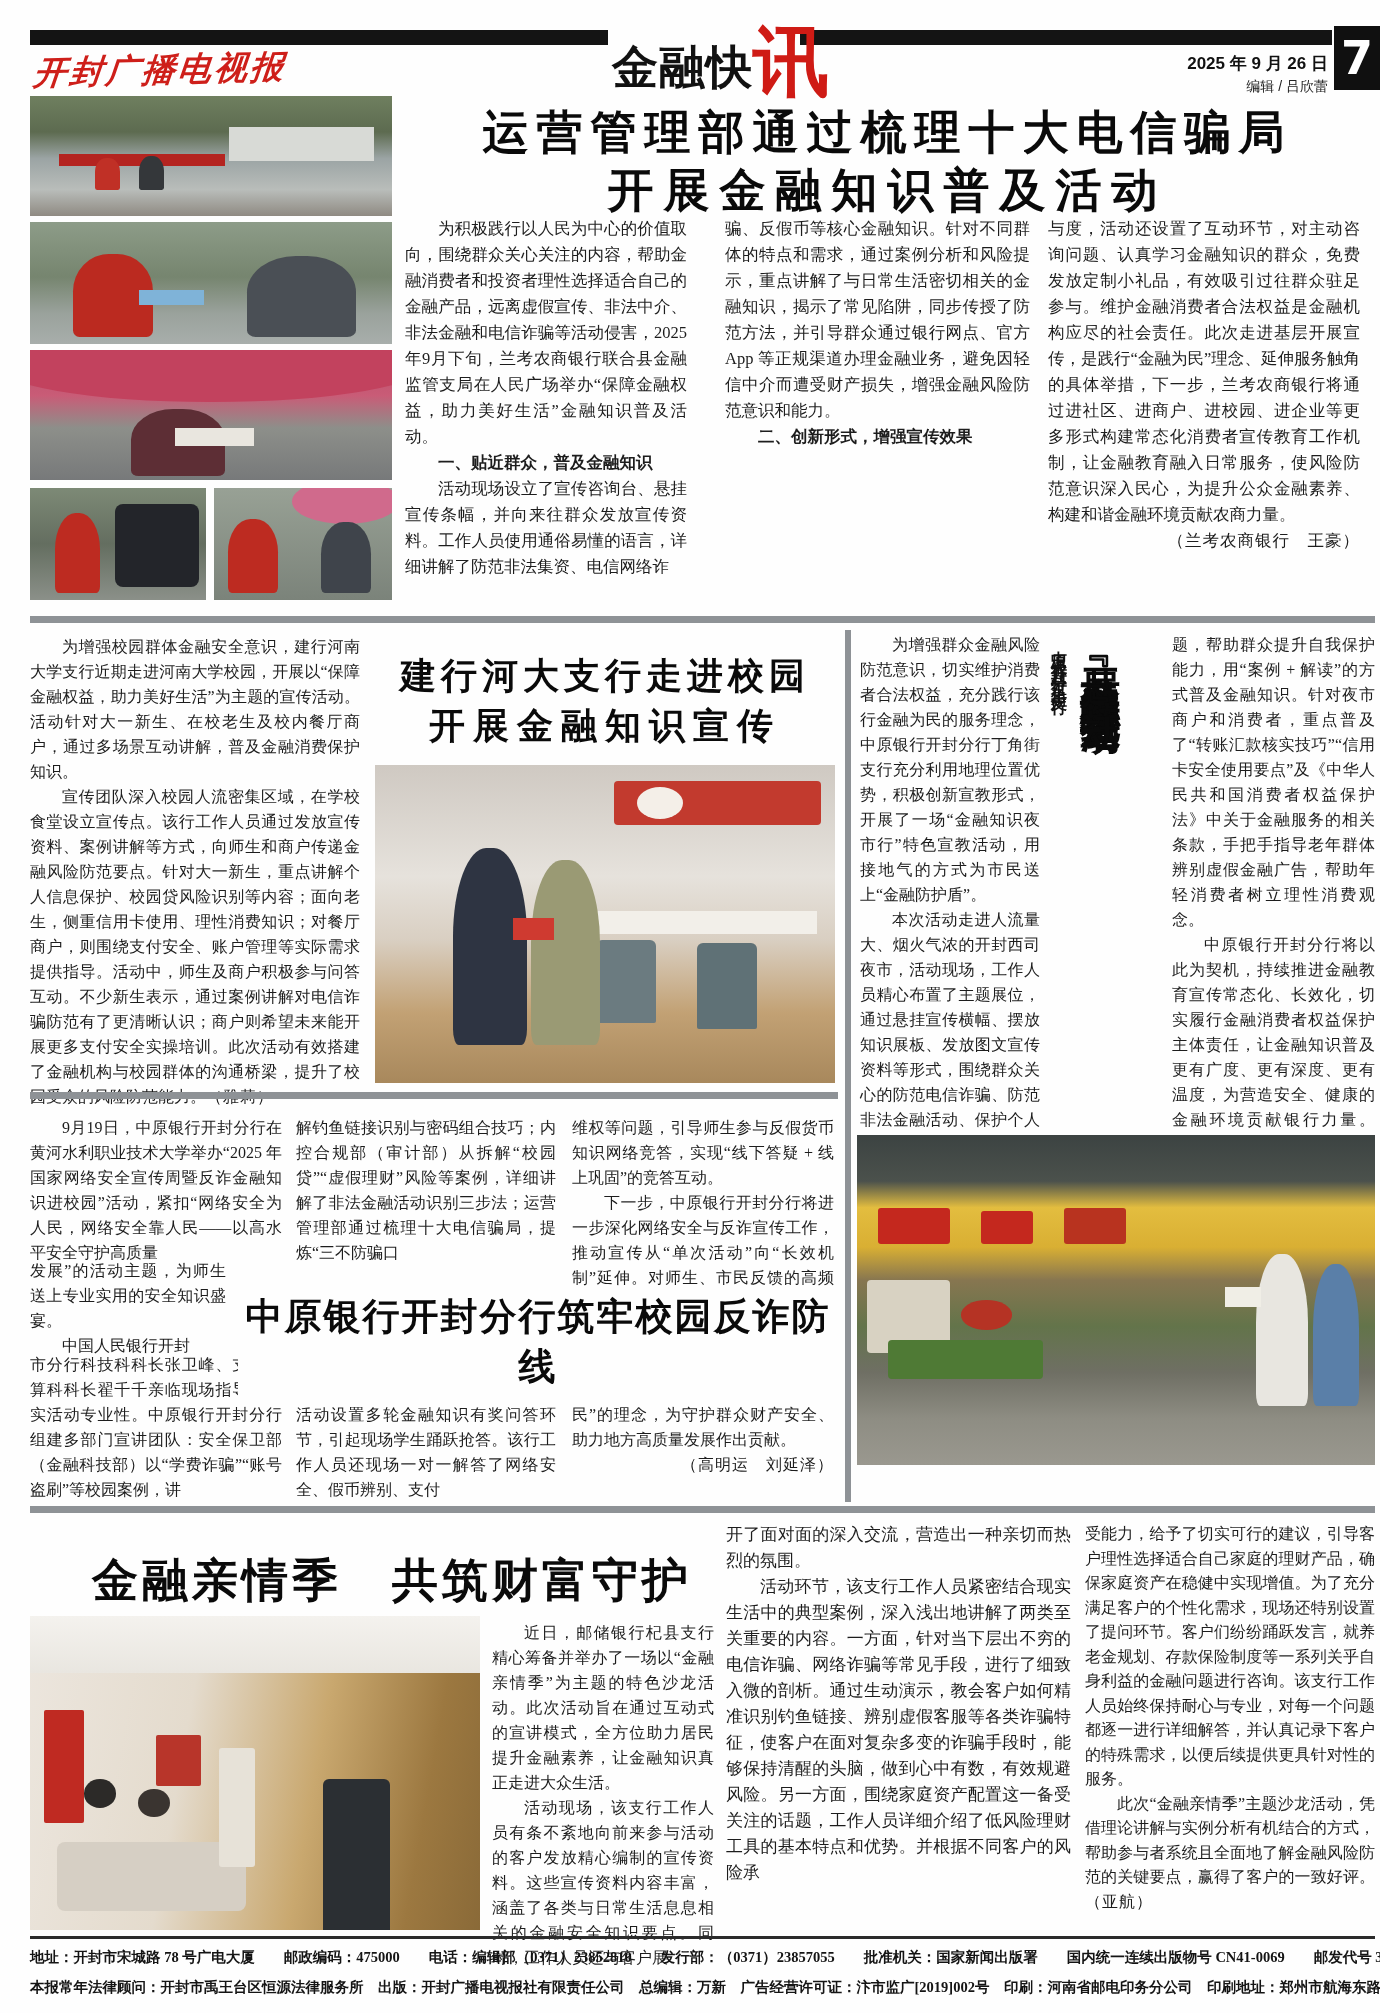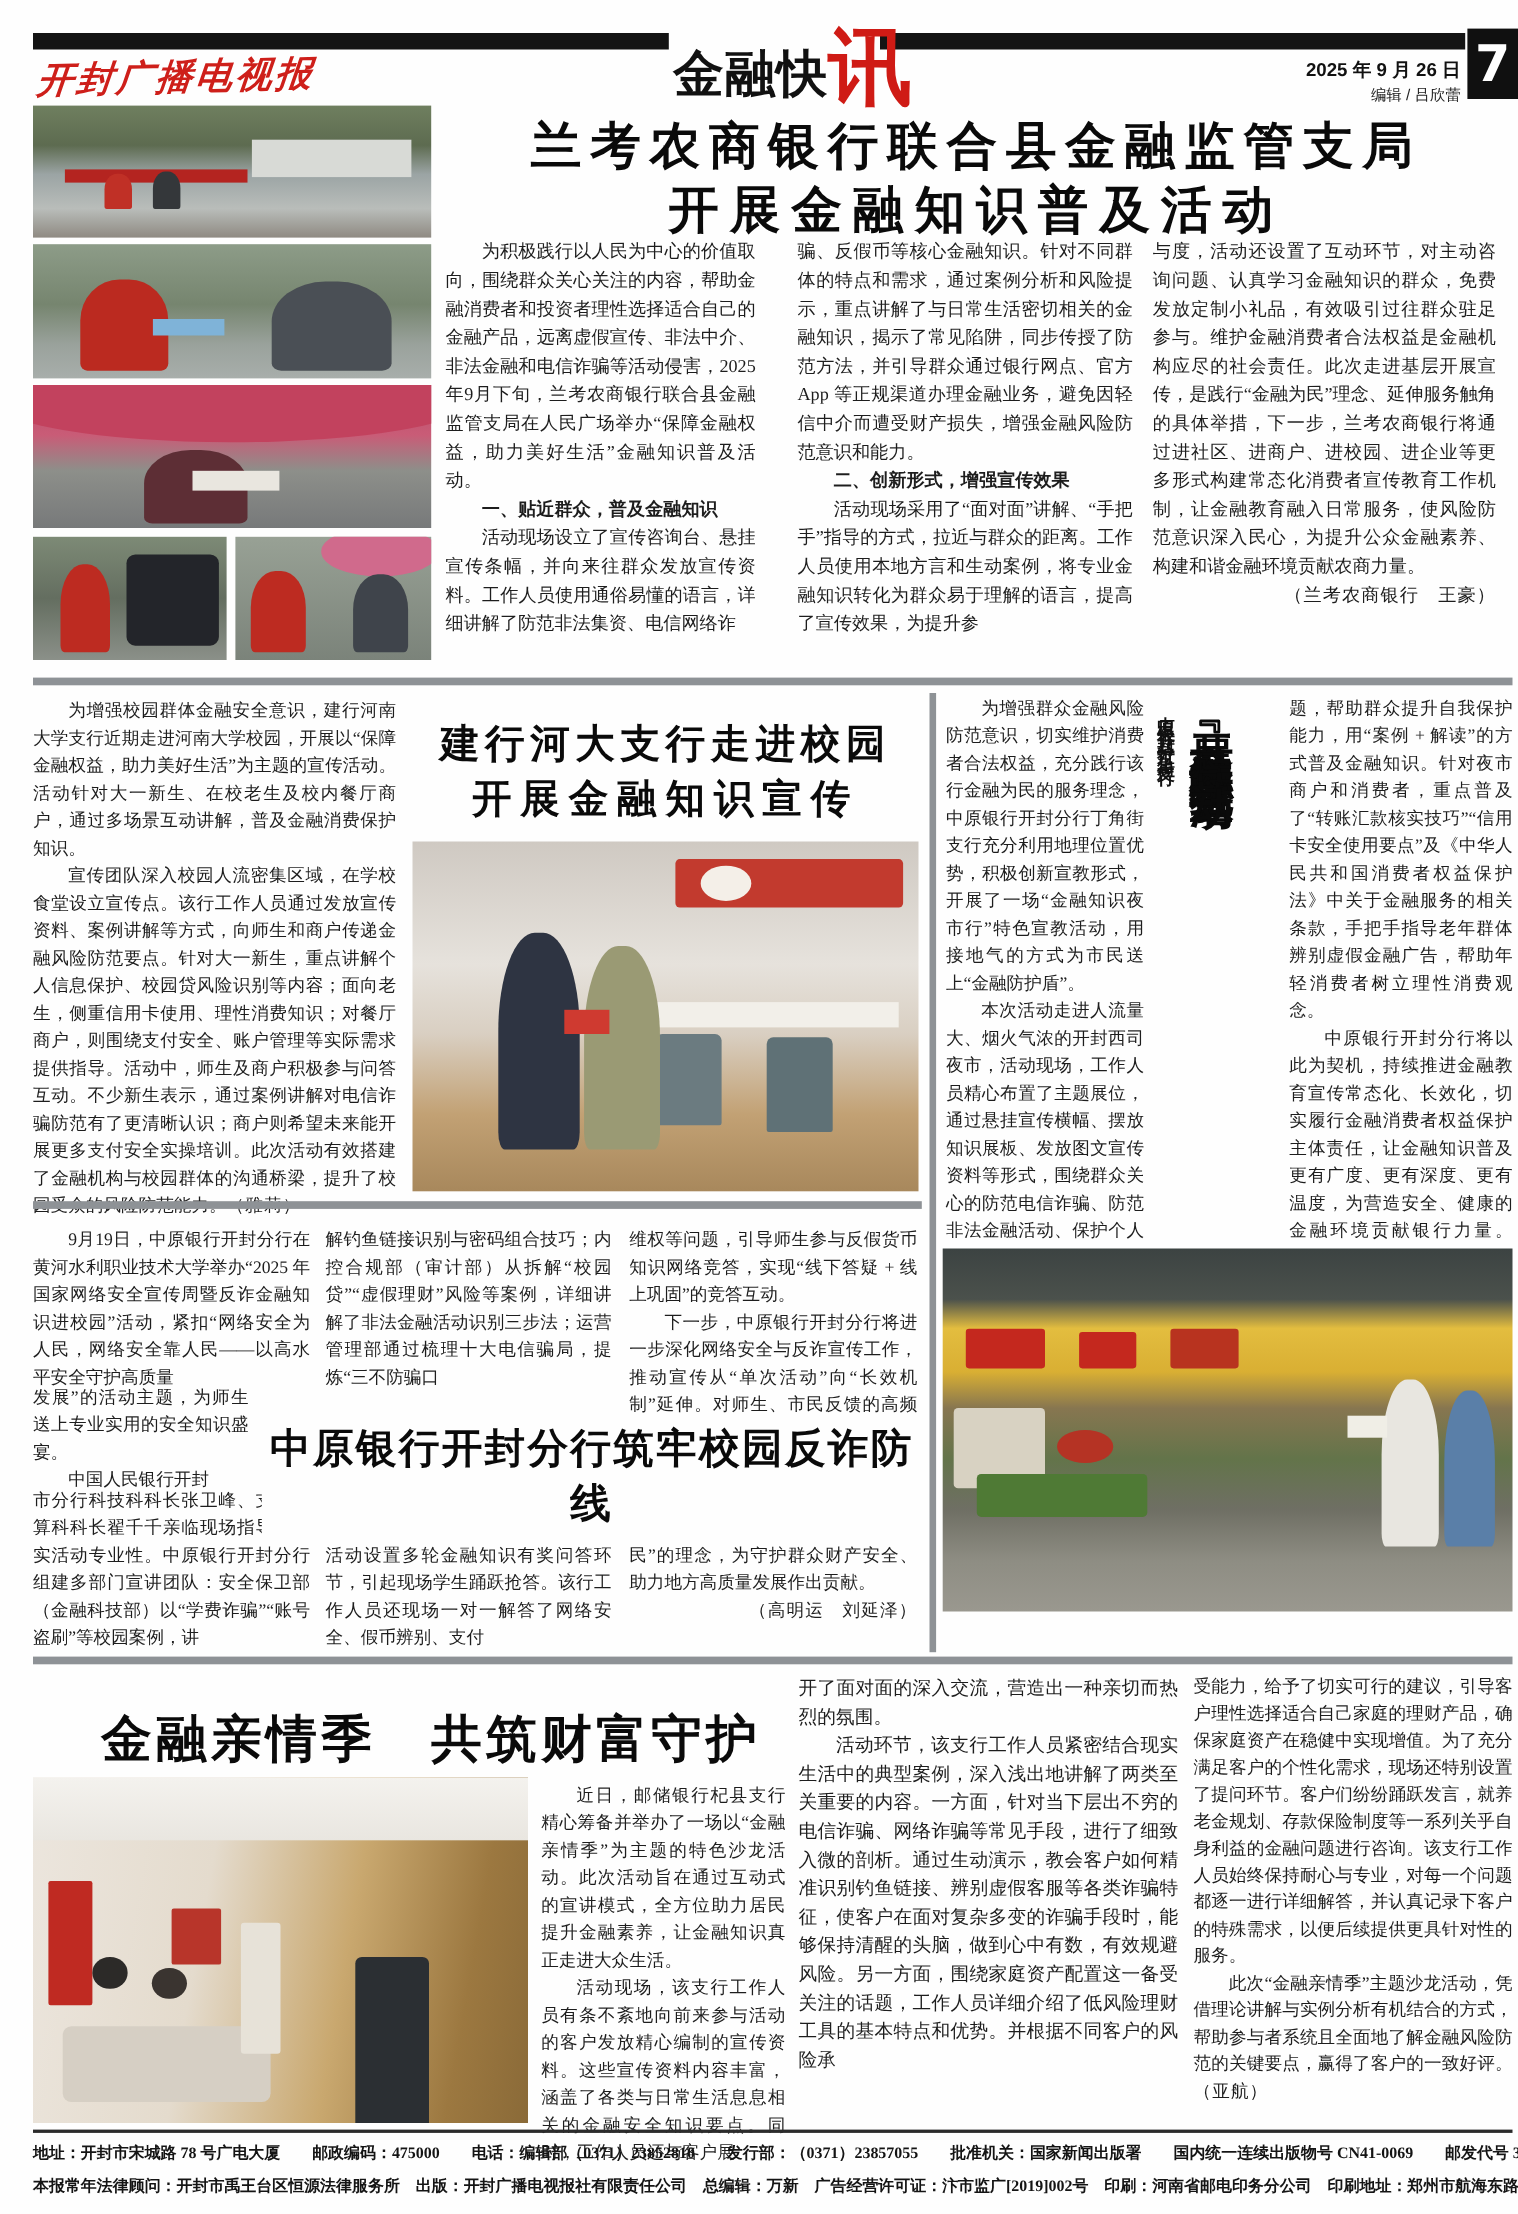--- a/index.html
+++ b/index.html
@@ -98,32 +98,31 @@
   <div class="ph" id="ph4a" style="left:30px;top:488px;width:176px;height:112px;">
     <div class="pe" style="right:4%;top:14%;width:48%;height:74%;background:#23252a;border-radius:8px;"></div>
     <div class="pe r" style="left:14%;top:22%;width:26%;height:72%;background:#bd2b21;"></div>
   </div>
   <div class="ph" id="ph4b" style="left:214px;top:488px;width:178px;height:112px;">
     <div class="pe" style="right:-4%;top:-8%;width:60%;height:40%;background:#d06a8c;border-radius:50%;"></div>
     <div class="pe r" style="left:8%;top:28%;width:28%;height:66%;background:#bd2b21;"></div>
     <div class="pe r" style="right:12%;top:30%;width:28%;height:64%;background:#3f444b;"></div>
   </div>
 
-  <div class="head-big" style="left:400px;top:102px;width:975px;font-size:46px;letter-spacing:8px;">兰考农商银行联合县金融监管支局</div>
+  <div class="head-big" style="left:400px;top:102px;width:975px;font-size:46px;letter-spacing:8px;">运营管理部通过梳理十大电信骗局</div>
   <div class="head-big" style="left:400px;top:160px;width:975px;font-size:46px;letter-spacing:10px;">开展金融知识普及活动</div>
 
   <div class="col t-top" style="left:405px;top:216px;width:282px;height:396px;">
     <p>为积极践行以人民为中心的价值取向，围绕群众关心关注的内容，帮助金融消费者和投资者理性选择适合自己的金融产品，远离虚假宣传、非法中介、非法金融和电信诈骗等活动侵害，2025年9月下旬，兰考农商银行联合县金融监管支局在人民广场举办“保障金融权益，助力美好生活”金融知识普及活动。</p>
     <p class="sub">一、贴近群众，普及金融知识</p>
     <p>活动现场设立了宣传咨询台、悬挂宣传条幅，并向来往群众发放宣传资料。工作人员使用通俗易懂的语言，详细讲解了防范非法集资、电信网络诈</p>
   </div>
   <div class="col t-top" style="left:725px;top:216px;width:305px;height:396px;">
     <p class="noind">骗、反假币等核心金融知识。针对不同群体的特点和需求，通过案例分析和风险提示，重点讲解了与日常生活密切相关的金融知识，揭示了常见陷阱，同步传授了防范方法，并引导群众通过银行网点、官方 App 等正规渠道办理金融业务，避免因轻信中介而遭受财产损失，增强金融风险防范意识和能力。</p>
     <p class="sub">二、创新形式，增强宣传效果</p>
-    <p>活动现场采用了“面对面”讲解、“手把手”指导的方式，拉近与群众的距离。工作人员使用本地方言和生动案例，将专业金融知识转化为群众易于理解的语言，提高了宣传效果，为提升参</p>
   </div>
   <div class="col t-top" style="left:1048px;top:216px;width:312px;height:396px;">
     <p class="noind">与度，活动还设置了互动环节，对主动咨询问题、认真学习金融知识的群众，免费发放定制小礼品，有效吸引过往群众驻足参与。维护金融消费者合法权益是金融机构应尽的社会责任。此次走进基层开展宣传，是践行“金融为民”理念、延伸服务触角的具体举措，下一步，兰考农商银行将通过进社区、进商户、进校园、进企业等更多形式构建常态化消费者宣传教育工作机制，让金融教育融入日常服务，使风险防范意识深入民心，为提升公众金融素养、构建和谐金融环境贡献农商力量。</p>
     <p class="sig">（兰考农商银行　王豪）</p>
   </div>
 
   <div class="hdiv" style="left:30px;top:616px;width:1345px;"></div>
   <div class="vdiv" style="left:845px;top:630px;height:872px;"></div>
 
   <div class="col t-campus" style="left:30px;top:634px;width:330px;height:450px;">

